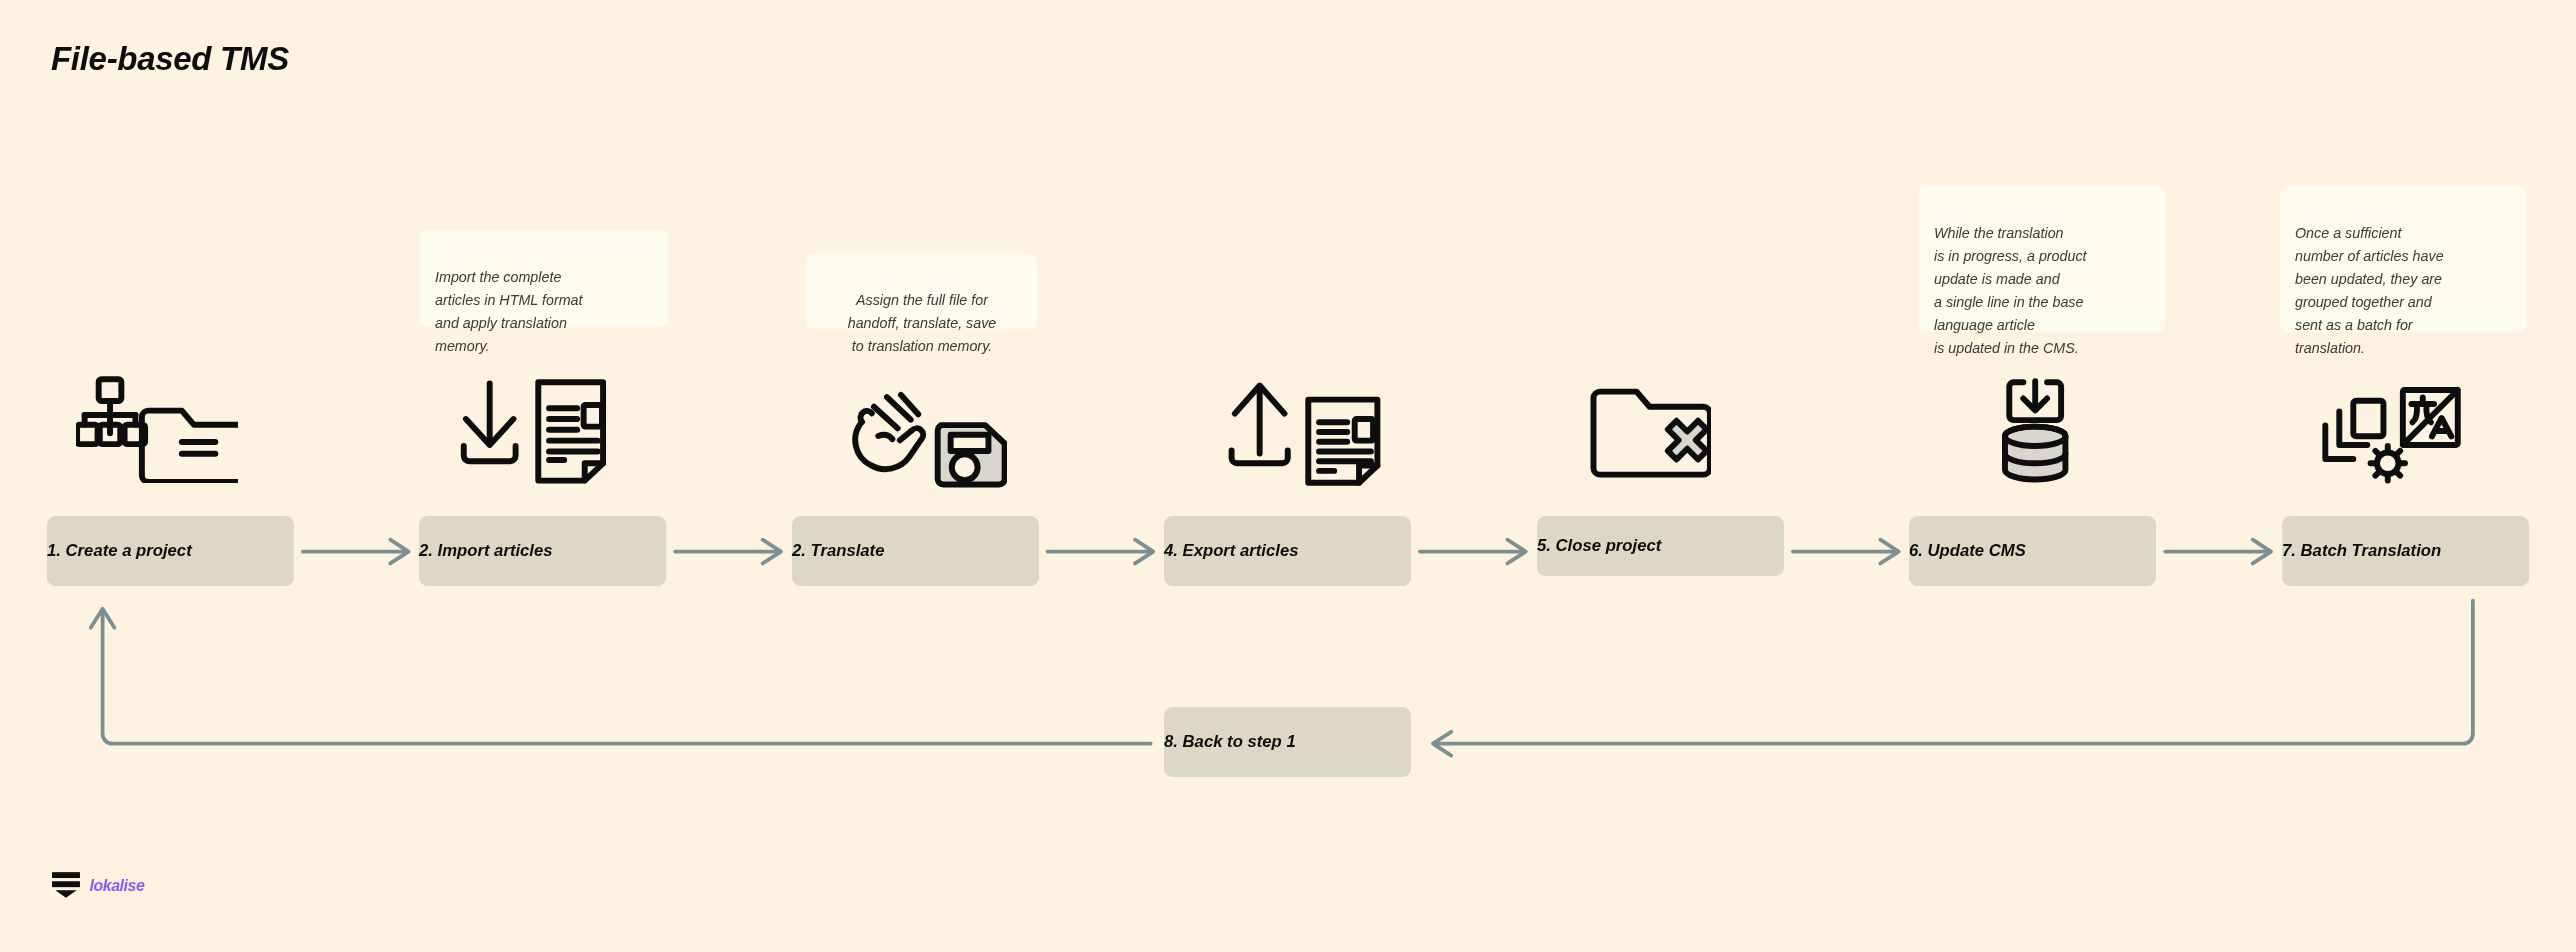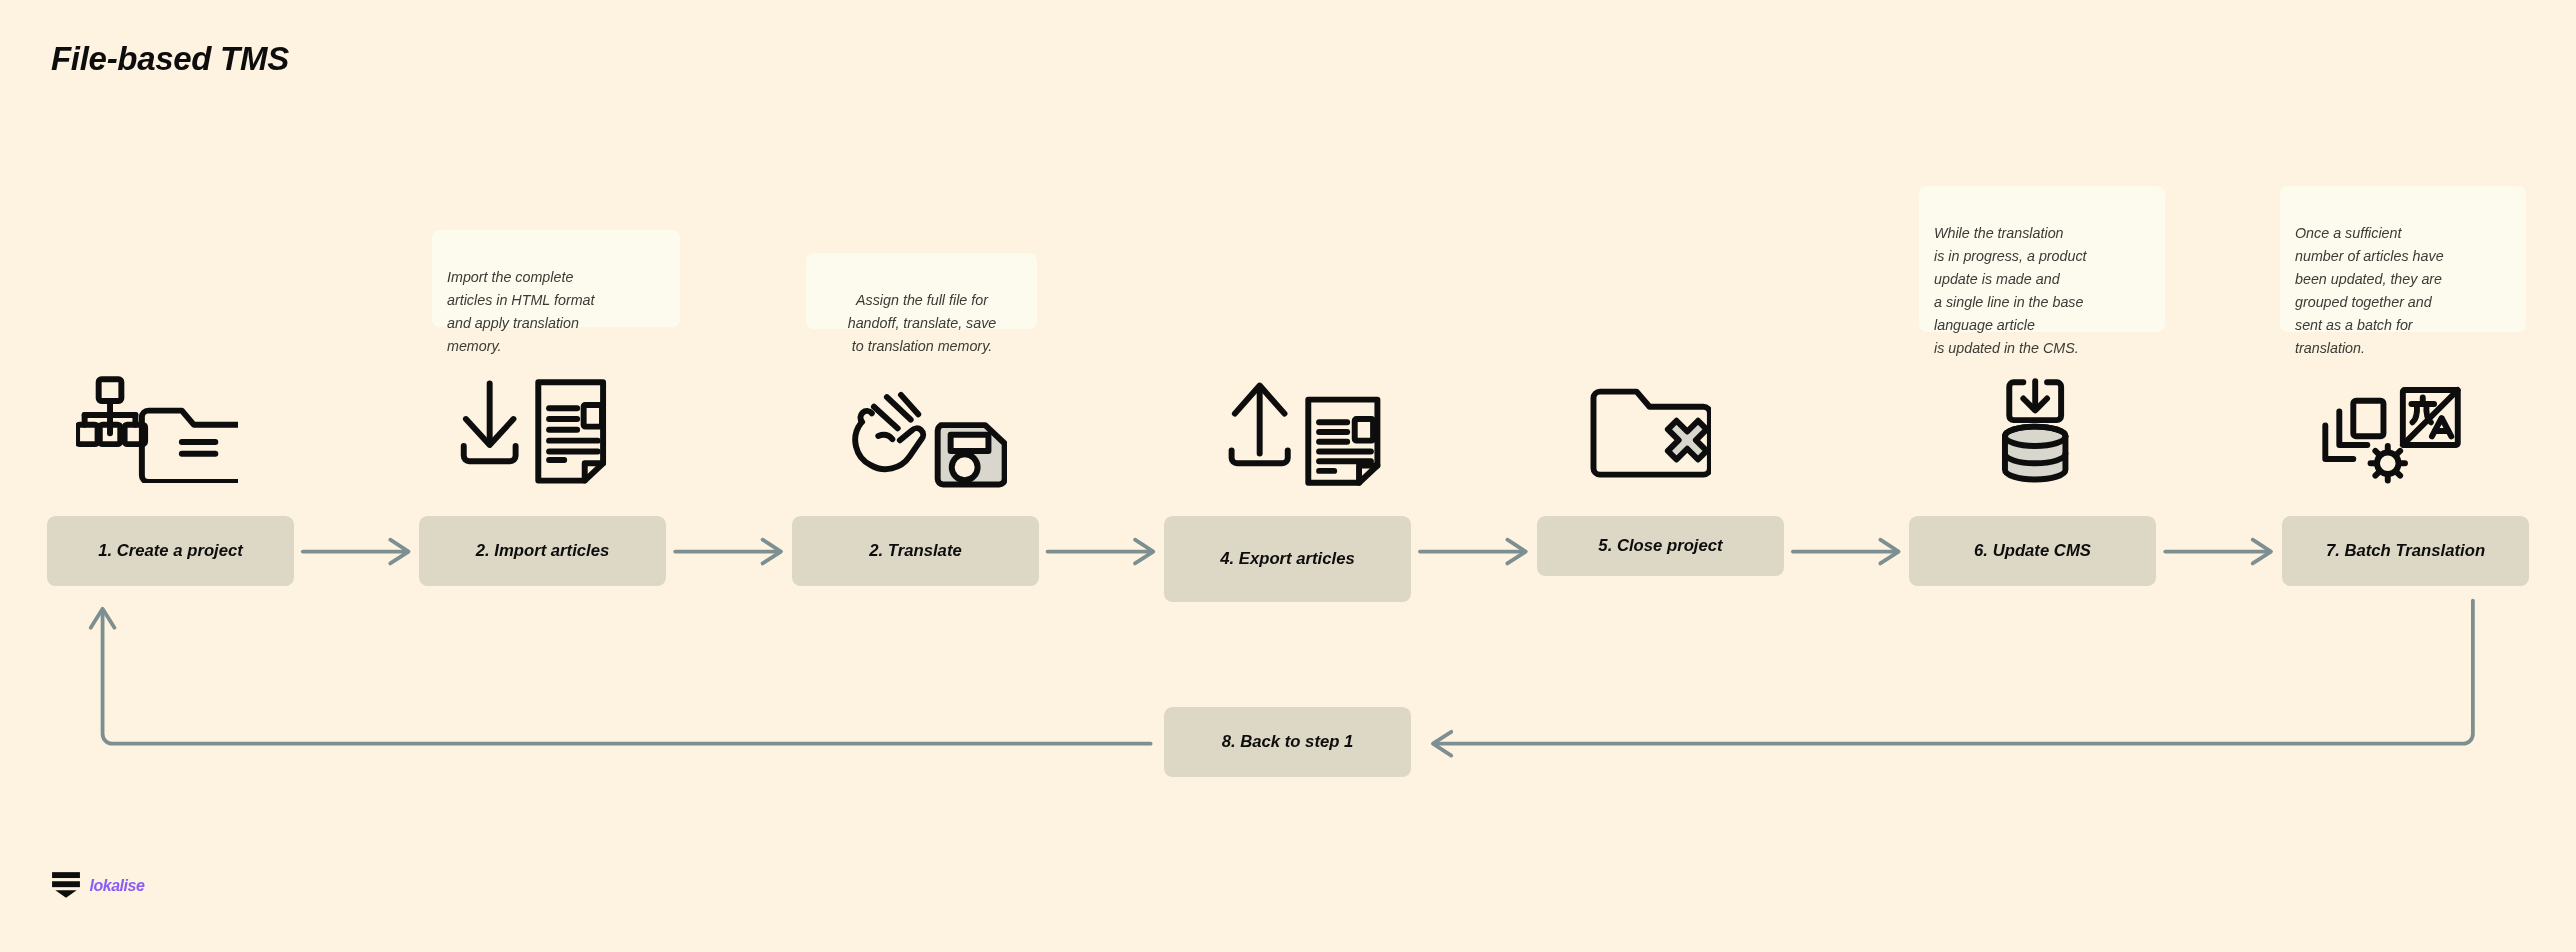--- a/index.html
+++ b/index.html
@@ -29,21 +29,21 @@
     padding:13px 14px 14px 15px;
     box-sizing:border-box;
     white-space:pre-line;
   }
 
   
   .step{
     position:absolute;
     background:#ddd7c5;
     border-radius:8.6px;
-    display:flex;align-items:center;justify-content:center;
+    display:flex;align-items:center;justify-content:flex-start;
     color:#0d0d0d;
     font-size:16.7px;font-weight:bold;
     box-sizing:border-box;
     text-align:center;
     white-space:nowrap;
   }
 
   
   .iconwrap{position:absolute;}
   .iconwrap svg{display:block;}
@@ -57,21 +57,21 @@
     font-size:16px;font-weight:bold;color:#8b5cf6;letter-spacing:-0.5px;line-height:1;
   }
 </style>
 </head>
 <body>
 
 <div id="stage">
 
   <div class="title">File-based TMS</div>
 
-  <div class="note" style="left:420px;top:230px;width:248px;height:97px;margin-left:12px;">
+  <div class="note" style="left:420px;top:230px;width:248px;height:97px;">
     <span>Import the complete
 articles in HTML format
 and apply translation
 memory.</span>
   </div>
 
   <div class="note" style="left:806px;top:253px;width:231px;height:76px;text-align:center;">
     <span>Assign the full file for
 handoff, translate, save
 to translation memory.</span>
@@ -202,21 +202,21 @@
   </div>
 
   <div class="step" style="left:419px;top:516px;width:247px;height:70px;">
     <span>2. Import articles</span>
   </div>
 
   <div class="step" style="left:792px;top:516px;width:247px;height:70px;">
     <span>2. Translate</span>
   </div>
 
-  <div class="step" style="left:1164px;top:516px;width:247px;height:86px;">
+  <div class="step" style="left:1164px;top:516px;width:247px;height:70px;">
     <span>4. Export articles</span>
   </div>
 
   <div class="step" style="left:1537px;top:516px;width:247px;height:60px;">
     <span>5. Close project</span>
   </div>
 
   <div class="step" style="left:1909px;top:516px;width:247px;height:70px;">
     <span>6. Update CMS</span>
   </div>

